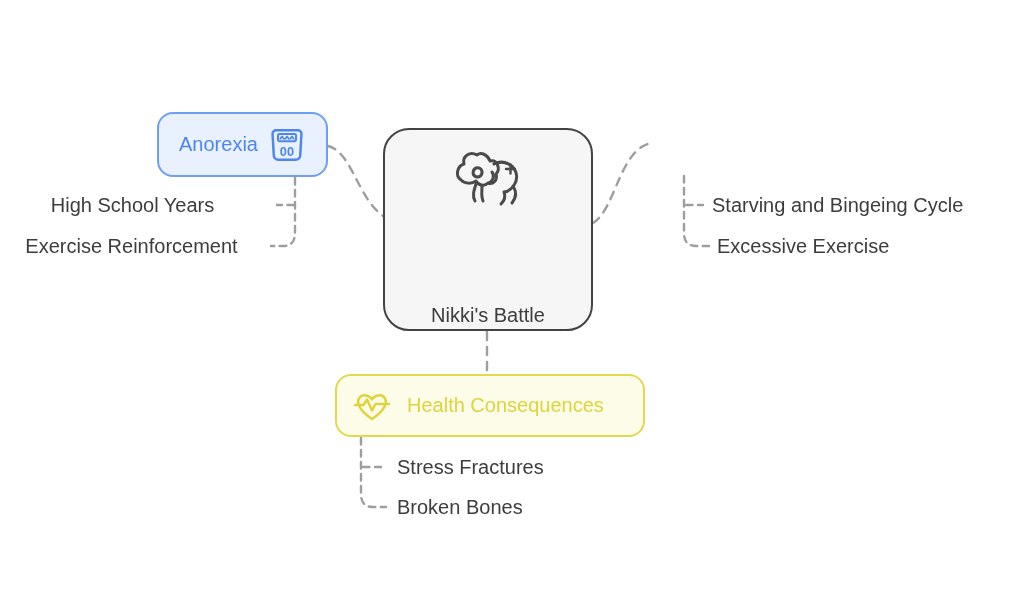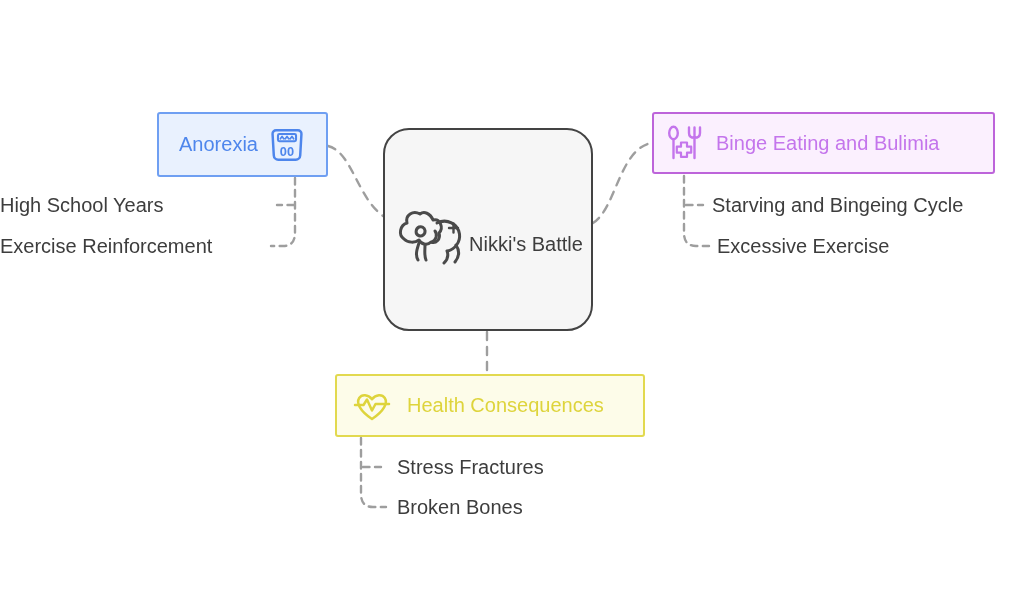--- a/index.html
+++ b/index.html
@@ -5,36 +5,36 @@
   * { margin:0; padding:0; box-sizing:border-box; }
   html,body { background:#ffffff; }
   body { font-family:"Liberation Sans", sans-serif; }
   .canvas { position:relative; width:1024px; height:614px; background:#ffffff; overflow:hidden; }
   .connectors { position:absolute; left:0; top:0; width:1024px; height:614px; }
   .connectors path { fill:none; stroke:#9e9e9e; stroke-width:2.4; stroke-linecap:round; }
   .curve { stroke-dasharray:8 7; }
   .twig  { stroke-dasharray:6.5 5.5; }
 
   .node { position:absolute; display:flex; align-items:center; border-style:solid; border-width:2px; }
-  .branch-node { height:64px; border-radius:3px; font-size:20px;align-items:center; }
+  .branch-node { height:64px; border-radius:16px; font-size:20px;align-items:center; }
 
   #anorexia-node { left:157px; top:112px; width:171px; height:65px;
     background:#e9f1fe; border-color:#6f9ff2; color:#4e86ec; justify-content:center; gap:10px; }
   #binge-node { left:652px; top:112px; width:343px; height:62px;
     background:#fbf0fe; border-color:#bd64da; color:#c475ec; justify-content:flex-start; padding-left:11px; gap:11px; }
   #health-node { left:335px; top:374px; width:310px; height:63px;
     background:#fdfce9; border-color:#e2d94f; color:#ded43c; justify-content:flex-start; padding-left:14px; gap:14px; }
 
   #center-node { left:383px; top:128px; width:210px; height:203px;
     background:#f6f6f6; border-color:#434343; border-radius:26px;
-    flex-direction:row; justify-content:center; padding-top:20px; }
+    flex-direction:column; justify-content:space-between; padding-top:20px; }
   .center-text { font-size:20px; line-height:28px; text-align:center; color:#3d3d3d; margin-top:8px; }
 
   .leaf { position:absolute; font-size:20px; line-height:24px; color:#3d3d3d; white-space:nowrap; }
-  .leaf.ra { text-align:left; }
+  .leaf.ra { text-align:center; }
   #leaf-hsy { left:0; top:193px; width:265px; }
   #leaf-pr  { left:0; top:234px; width:263px; }
   #leaf-sbc { left:712px; top:193px; }
   #leaf-ee  { left:717px; top:234px; }
   #leaf-sf  { left:397px; top:455px; }
   #leaf-bb  { left:397px; top:495px; }
 
   .icon-svg { display:block; flex:none; }
 </style>
 </head>
@@ -74,29 +74,20 @@
   <div class="node branch-node" id="anorexia-node">
     <span>Anorexia</span>
     <svg class="icon-svg" width="38" height="38" viewBox="0 0 40 40" fill="none" stroke="#4e86ec" stroke-width="2.6" stroke-linecap="round" stroke-linejoin="round">
       <path d="M8.5,4.5 H31.5 C33.6,4.5 35.3,6.2 35.2,8.3 L33.9,30.9 C33.8,33.4 31.7,35.5 29.2,35.5 H10.8 C8.3,35.5 6.2,33.4 6.1,30.9 L4.8,8.3 C4.7,6.2 6.4,4.5 8.5,4.5 Z"></path>
       <rect x="10.5" y="8.5" width="19" height="7.5" rx="1.5" stroke-width="2.2"></rect>
       <path d="M13,13.5 L14.8,11 L16.6,13.5 M18.2,13.5 L20,11 L21.8,13.5 M23.4,13.5 L25.2,11 L27,13.5" stroke-width="1.8"></path>
       <text x="20" y="31.5" font-size="13.5" font-weight="700" text-anchor="middle" fill="#4e86ec" stroke="none">00</text>
     </svg>
   </div>
 
-  <div class="node branch-node" id="binge-node">
-    <svg class="icon-svg" width="40" height="40" viewBox="0 0 40 40" fill="none" stroke="#c475ec" stroke-width="2.4" stroke-linecap="round" stroke-linejoin="round">
-      <ellipse cx="8.5" cy="10" rx="4.3" ry="6.2"></ellipse>
-      <path d="M8.5,16.2 V35"></path>
-      <path d="M24,4.5 V10 C24,13 26,14.8 29.5,14.8 C33,14.8 35,13 35,10 V4.5 M29.5,4.5 V14.8 M29.5,14.8 V35"></path>
-      <path d="M16,19.5 h6 v4.2 h4.2 v6 h-4.2 v4.2 h-6 v-4.2 h-4.2 v-6 h4.2 Z" stroke-width="2.2"></path>
-    </svg>
-    <span>Binge Eating and Bulimia</span>
-  </div>
 
   <div class="node branch-node" id="health-node">
     <svg class="icon-svg" width="42" height="38" viewBox="0 0 42 38" fill="none" stroke="#ded43c" stroke-width="2.5" stroke-linecap="round" stroke-linejoin="round">
       <path d="M21,32 C9,24 5,16 8.2,11 C10.8,7 17,7.2 21,12.2 C25,7.2 31.2,7 33.8,11 C37,16 33,24 21,32 Z"></path>
       <path d="M4,18 H12.5 L16,12.5 L21,23.5 L24.5,17 H38"></path>
     </svg>
     <span>Health Consequences</span>
   </div>
 
   <div class="leaf ra" id="leaf-hsy">High School Years</div>

